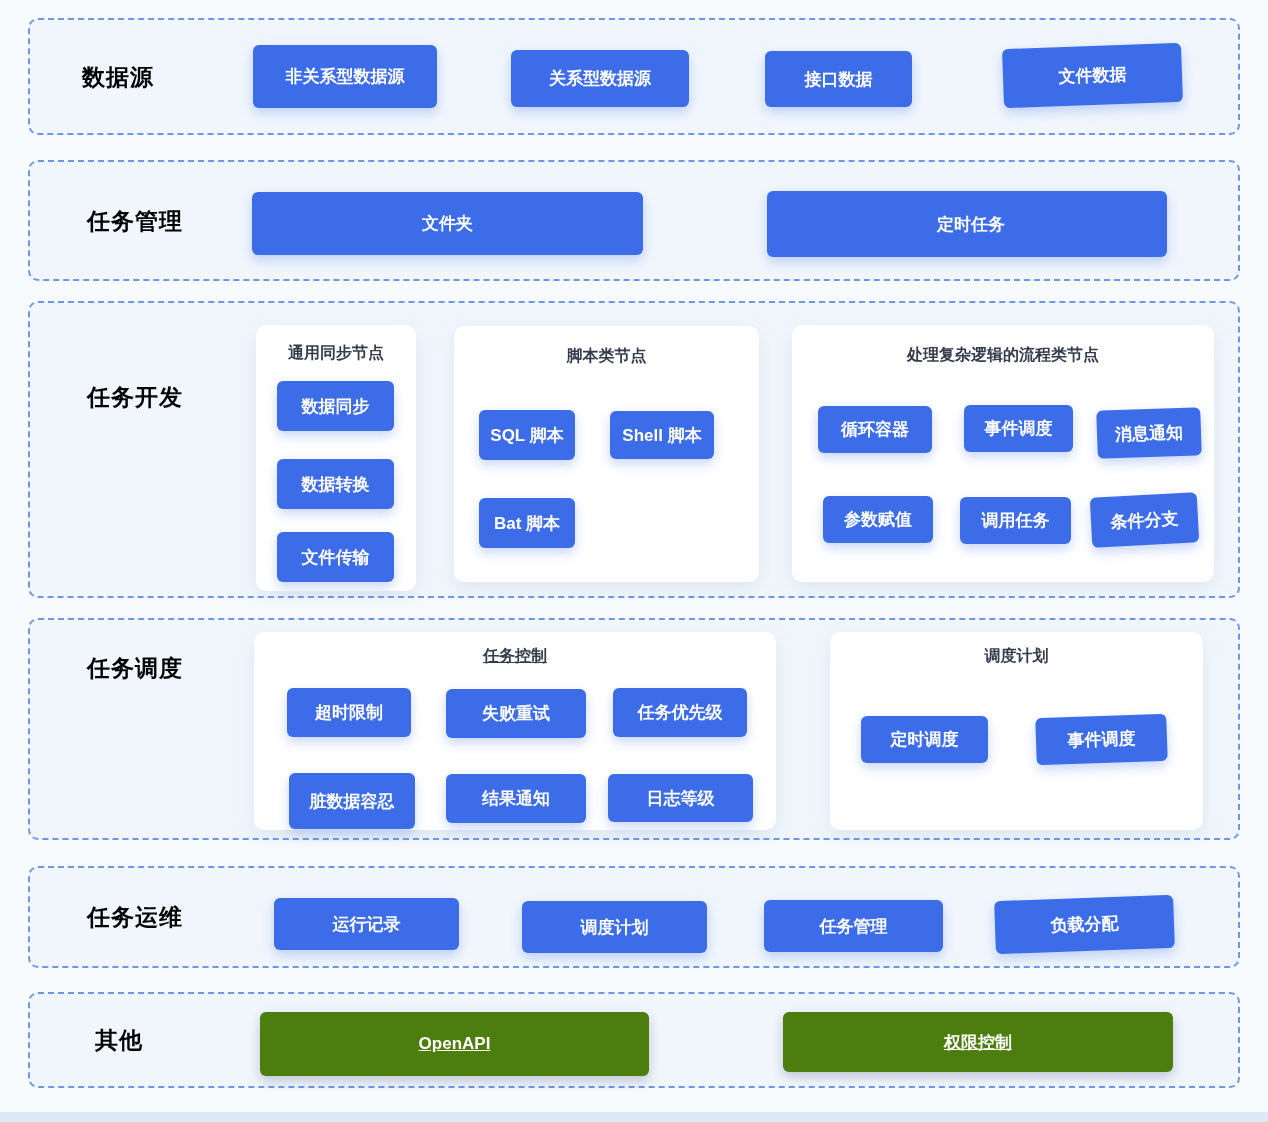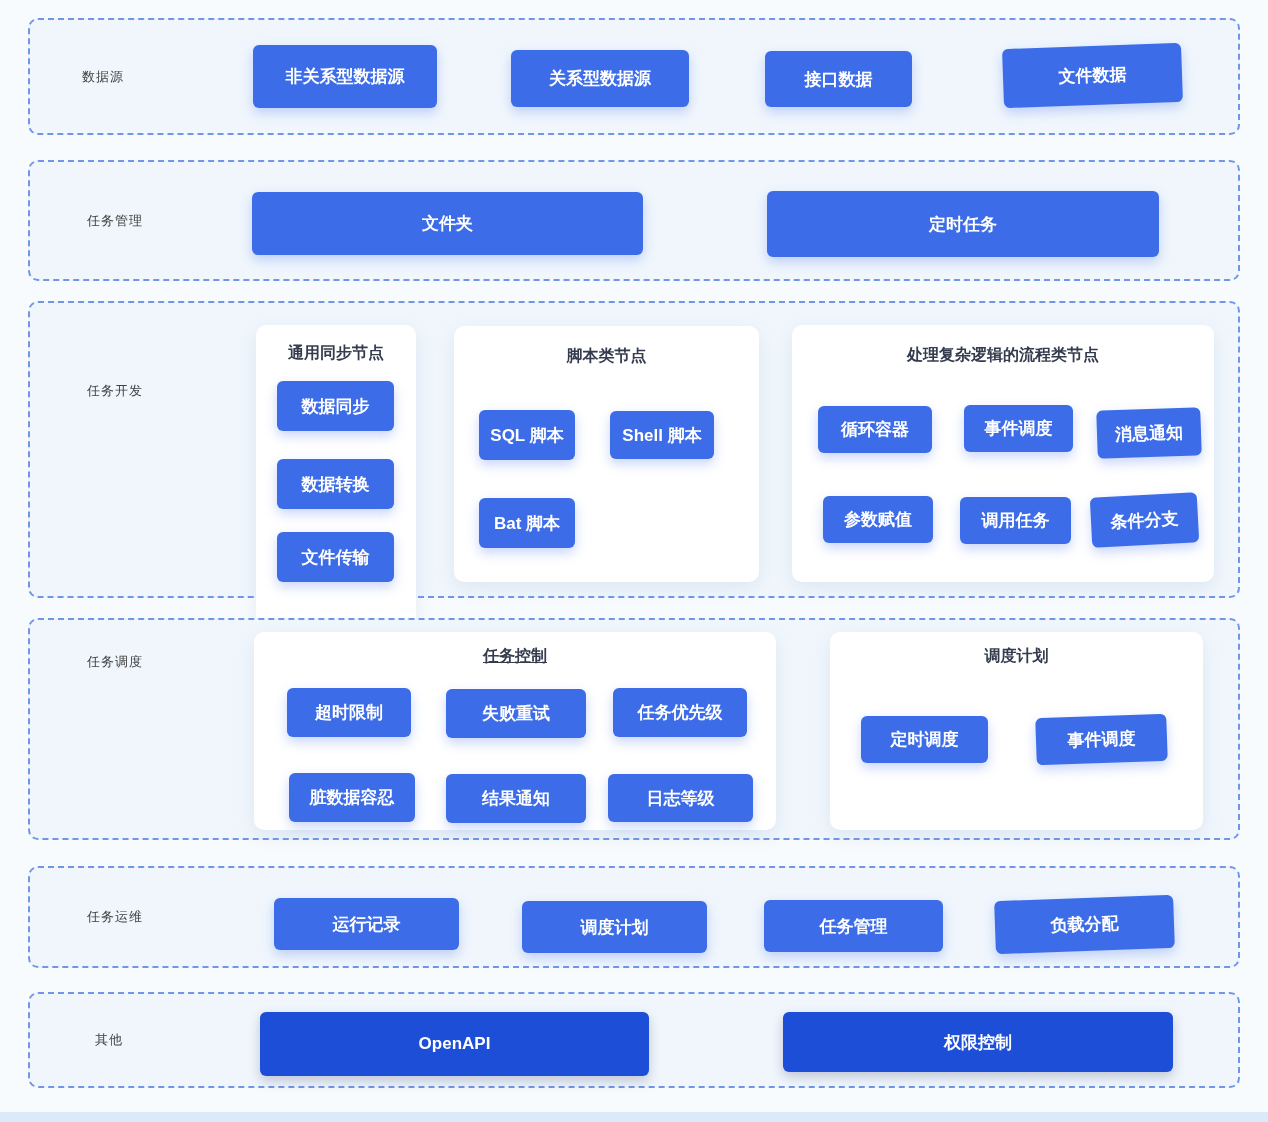--- a/index.html
+++ b/index.html
@@ -11,34 +11,35 @@
   .bottom-strip{
     position:absolute;left:0;bottom:0;width:1268px;height:10px;
     background:#dce9f8;
   }
   .section{
     position:absolute;left:28px;width:1212px;box-sizing:border-box;
     border:2px dashed #7096e8;border-radius:10px;
     background:#f0f6fc;
   }
   .sec-label{
-    position:absolute;font-size:13px;font-weight:normal;color:#404040;
+    position:absolute;font-size:23px;font-weight:bold;color:#000000;
     letter-spacing:1px;white-space:nowrap;
   }
   .v-center{top:50%;transform:translateY(-50%);}
   .btn{
     position:absolute;display:flex;align-items:center;justify-content:center;
     background:#3c6ce8;color:#ffffff;font-size:17px;font-weight:bold;
     border-radius:6px;white-space:nowrap;
     box-shadow:0 5px 12px rgba(60,108,232,0.28);
     cursor:pointer;border:none;
   }
   .btn.dark{
-    background:#1d4ed8;
+    background:#4d7c0f;
     box-shadow:0 5px 12px rgba(78,90,125,0.30);
+    text-decoration:underline;
   }
   .tilt2{transform:rotate(-2deg);}
   .tilt3{transform:rotate(-3deg);}
   .card{
     position:absolute;background:#ffffff;border-radius:10px;
     box-shadow:0 6px 18px rgba(140,165,200,0.18);
   }
   .card-title{
     position:absolute;left:0;width:100%;text-align:center;
     font-size:16px;font-weight:bold;color:#333b4d;white-space:nowrap;
@@ -51,27 +52,27 @@
   <div class="sec-label v-center" style="left:52px;">数据源</div>
   <div class="btn" style="left:223px;top:25px;width:184px;height:63px;">非关系型数据源</div>
   <div class="btn" style="left:481px;top:30px;width:178px;height:57px;">关系型数据源</div>
   <div class="btn" style="left:735px;top:31px;width:147px;height:56px;">接口数据</div>
   <div class="btn tilt2" style="left:973px;top:26px;width:179px;height:59px;">文件数据</div>
 </div>
 
 <div class="section" style="top:160px;height:121px;">
   <div class="sec-label v-center" style="left:57px;">任务管理</div>
   <div class="btn" style="left:222px;top:30px;width:391px;height:63px;">文件夹</div>
-  <div class="btn" style="left:737px;top:29px;width:392px;height:66px;">定时任务</div>
+  <div class="btn" style="left:737px;top:29px;width:392px;height:66px;padding-left:8px;">定时任务</div>
 </div>
 
 <div class="section" style="top:301px;height:297px;">
   <div class="sec-label" style="left:57px;top:79px;">任务开发</div>
 
-  <div class="card" style="left:226px;top:22px;width:160px;height:306px;">
+  <div class="card" style="left:226px;top:22px;width:160px;height:266px;">
     <div class="card-title" style="top:18px;">通用同步节点</div>
     <div class="btn" style="left:21px;top:134px;width:117px;height:50px;">数据转换</div>
     <div class="btn" style="left:21px;top:56px;width:117px;height:50px;">数据同步</div>
     <div class="btn" style="left:21px;top:207px;width:117px;height:50px;">文件传输</div>
   </div>
 
   <div class="card" style="left:424px;top:23px;width:305px;height:256px;">
     <div class="card-title" style="top:20px;">脚本类节点</div>
     <div class="btn" style="left:25px;top:84px;width:96px;height:50px;">SQL 脚本</div>
     <div class="btn" style="left:156px;top:85px;width:104px;height:48px;">Shell 脚本</div>
@@ -90,21 +91,21 @@
 </div>
 
 <div class="section" style="top:618px;height:222px;">
   <div class="sec-label" style="left:57px;top:33px;">任务调度</div>
 
   <div class="card" style="left:224px;top:12px;width:522px;height:198px;">
     <div class="card-title" style="top:14px;text-decoration:underline;">任务控制</div>
     <div class="btn" style="left:33px;top:56px;width:124px;height:49px;">超时限制</div>
     <div class="btn" style="left:192px;top:57px;width:140px;height:49px;">失败重试</div>
     <div class="btn" style="left:359px;top:56px;width:134px;height:49px;">任务优先级</div>
-    <div class="btn" style="left:35px;top:141px;width:126px;height:49px;">脏数据容忍</div>
+    <div class="btn" style="left:35px;top:141px;width:126px;height:56px;">脏数据容忍</div>
     <div class="btn" style="left:192px;top:142px;width:140px;height:49px;">结果通知</div>
     <div class="btn" style="left:354px;top:142px;width:145px;height:48px;">日志等级</div>
   </div>
 
   <div class="card" style="left:800px;top:12px;width:373px;height:198px;">
     <div class="card-title" style="top:14px;">调度计划</div>
     <div class="btn" style="left:31px;top:84px;width:127px;height:47px;">定时调度</div>
     <div class="btn tilt2" style="left:206px;top:84px;width:131px;height:47px;">事件调度</div>
   </div>
 </div>

